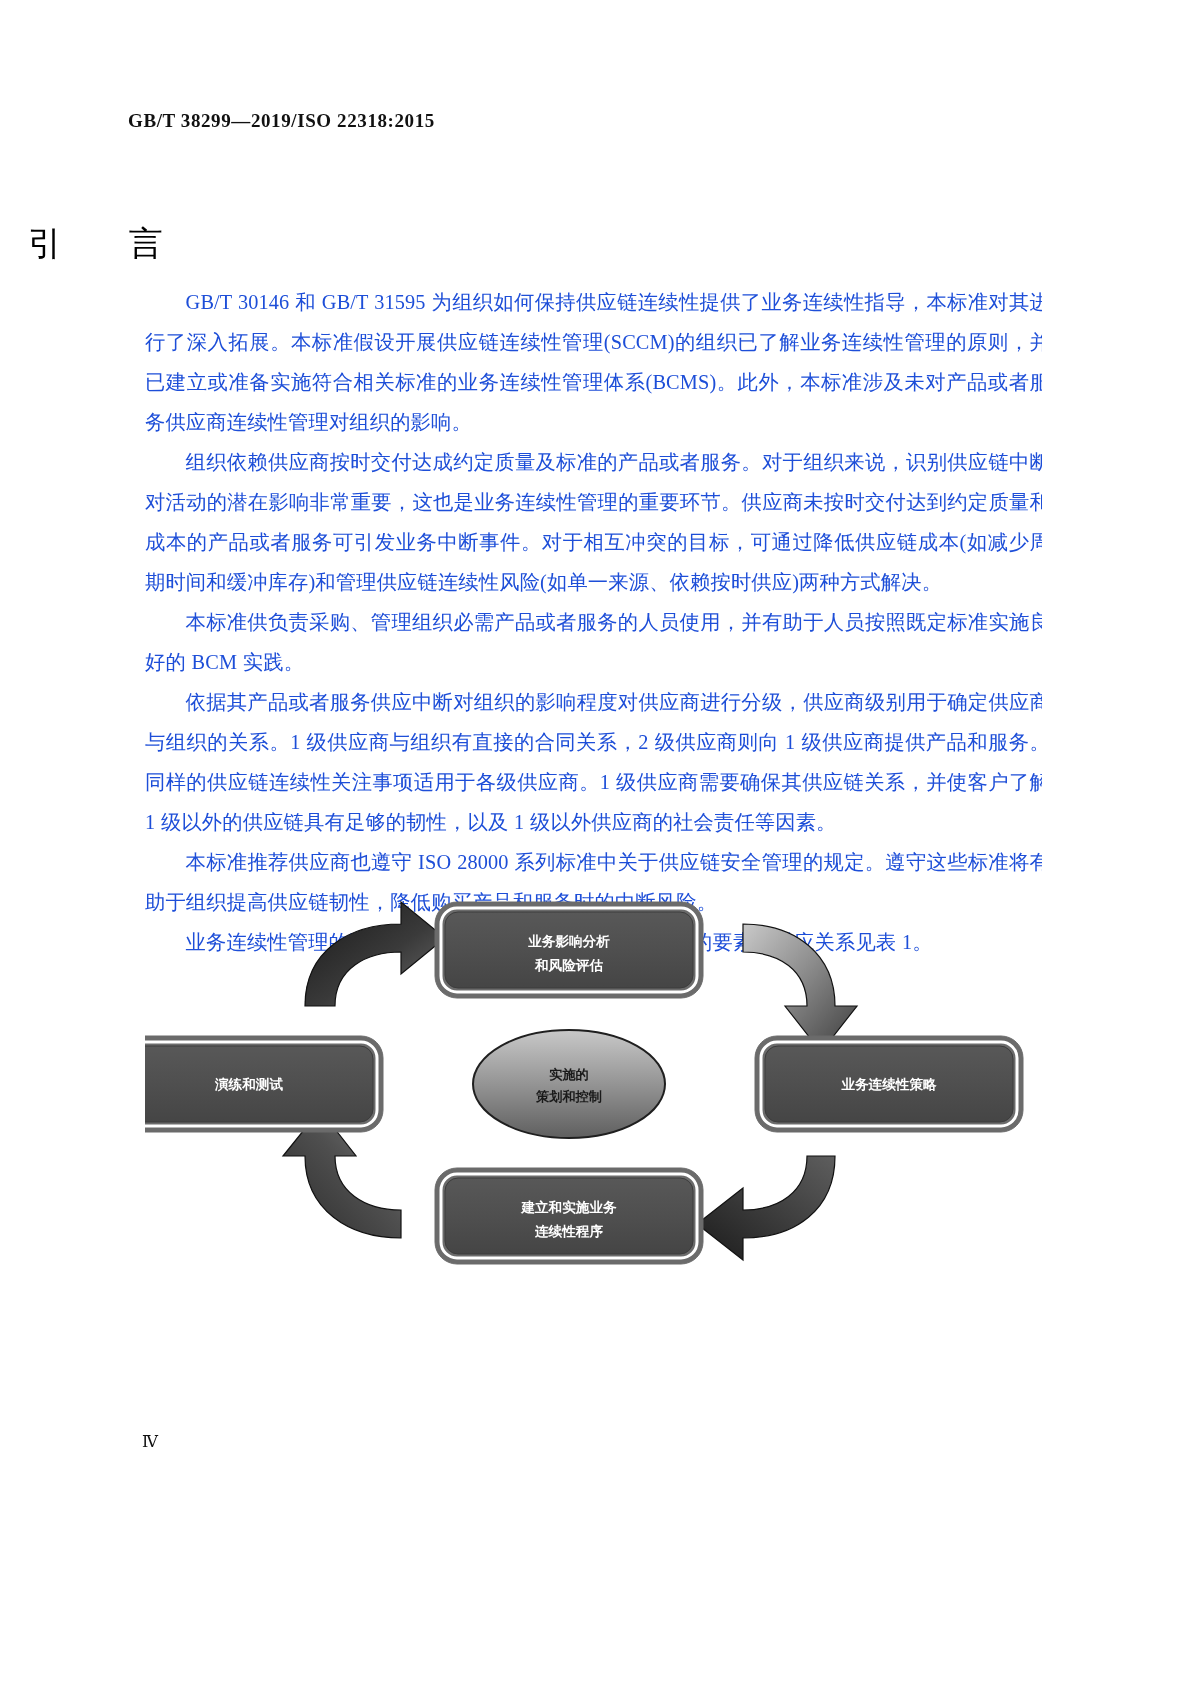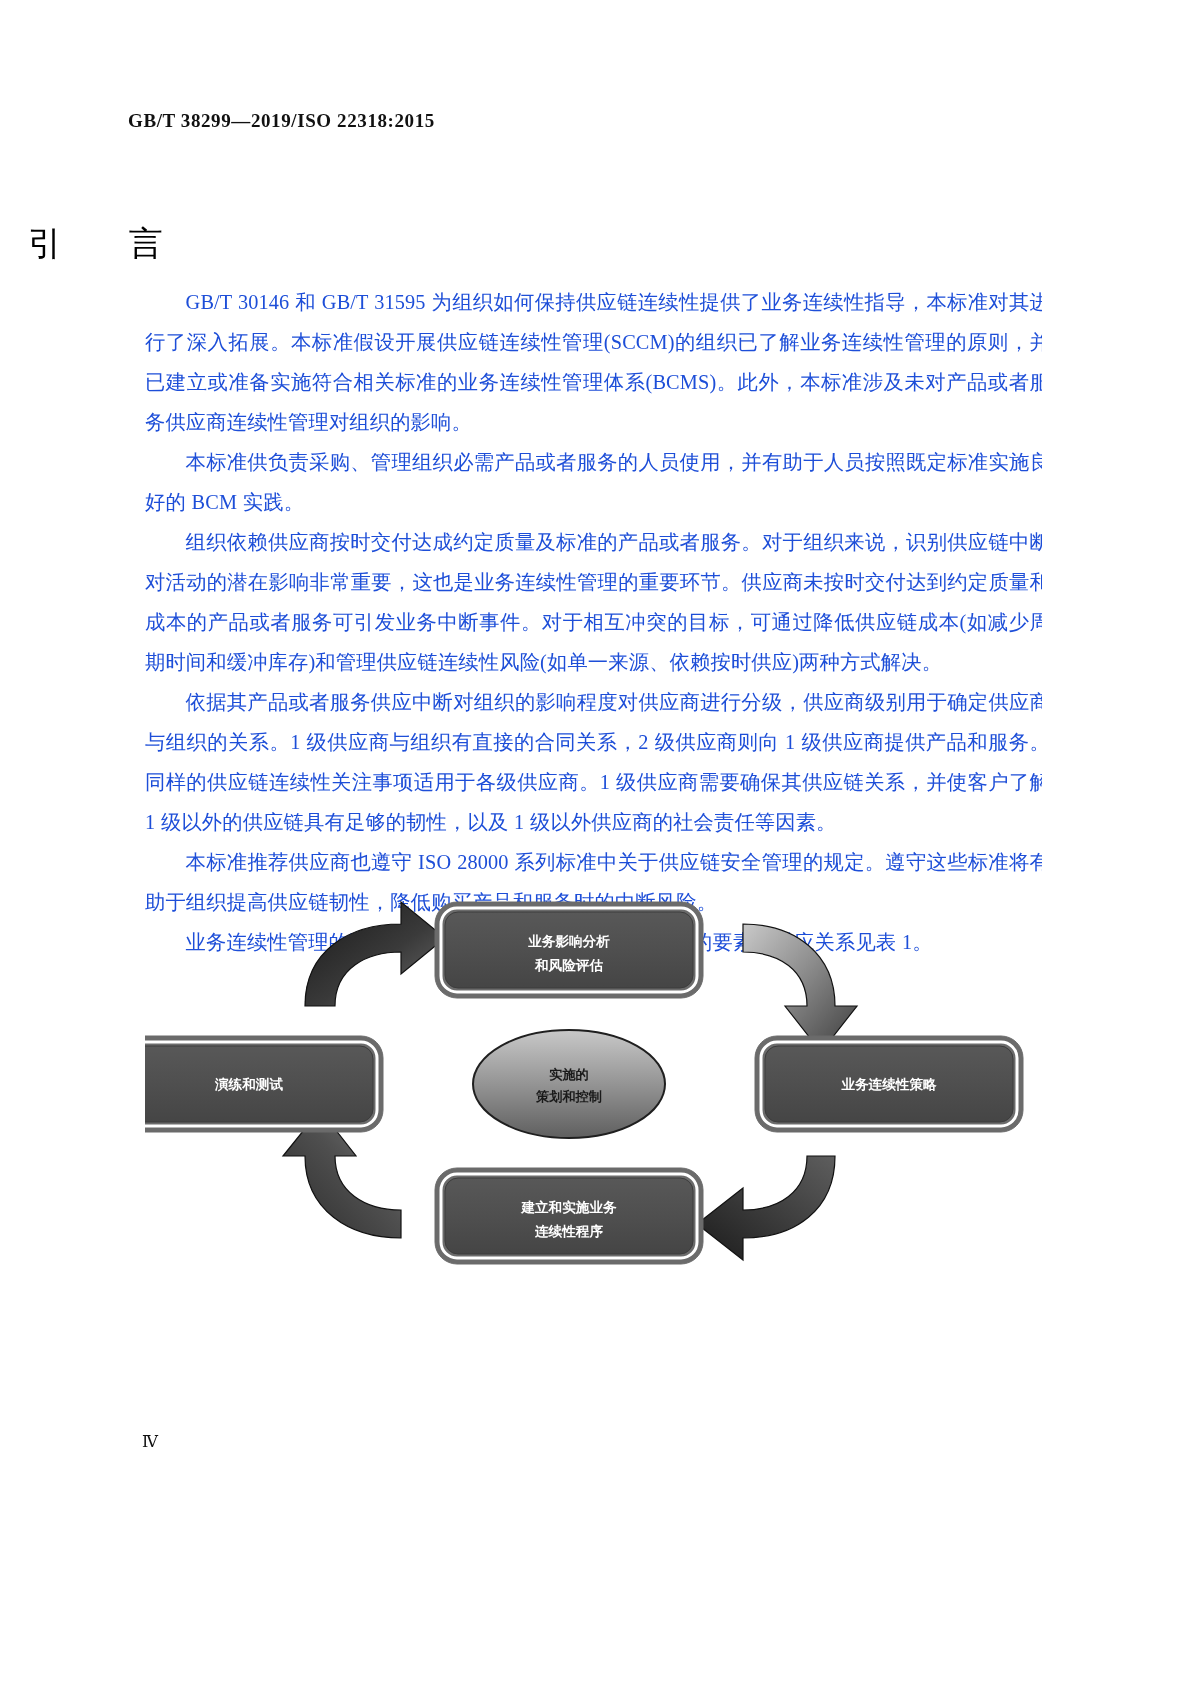--- a/index.html
+++ b/index.html
@@ -120,22 +120,22 @@
 <body>
 
 <div class="page">
 
   <div class="running-header">GB/T 38299—2019/ISO 22318:2015</div>
 
   <h1 class="section-title">引 言</h1>
 
   <div class="body-block">
     <p class="para">GB/T 30146 和 GB/T 31595 为组织如何保持供应链连续性提供了业务连续性指导，本标准对其进行了深入拓展。本标准假设开展供应链连续性管理(SCCM)的组织已了解业务连续性管理的原则，并已建立或准备实施符合相关标准的业务连续性管理体系(BCMS)。此外，本标准涉及未对产品或者服务供应商连续性管理对组织的影响。</p>
+    <p class="para">组织依赖供应商按时交付达成约定质量及标准的产品或者服务。对于组织来说，识别供应链中断对活动的潜在影响非常重要，这也是业务连续性管理的重要环节。供应商未按时交付达到约定质量和成本的产品或者服务可引发业务中断事件。对于相互冲突的目标，可通过降低供应链成本(如减少周期时间和缓冲库存)和管理供应链连续性风险(如单一来源、依赖按时供应)两种方式解决。</p>
     <p class="para">本标准供负责采购、管理组织必需产品或者服务的人员使用，并有助于人员按照既定标准实施良好的 BCM 实践。</p>
-    <p class="para">组织依赖供应商按时交付达成约定质量及标准的产品或者服务。对于组织来说，识别供应链中断对活动的潜在影响非常重要，这也是业务连续性管理的重要环节。供应商未按时交付达到约定质量和成本的产品或者服务可引发业务中断事件。对于相互冲突的目标，可通过降低供应链成本(如减少周期时间和缓冲库存)和管理供应链连续性风险(如单一来源、依赖按时供应)两种方式解决。</p>
     <p class="para">依据其产品或者服务供应中断对组织的影响程度对供应商进行分级，供应商级别用于确定供应商与组织的关系。1 级供应商与组织有直接的合同关系，2 级供应商则向 1 级供应商提供产品和服务。同样的供应链连续性关注事项适用于各级供应商。1 级供应商需要确保其供应链关系，并使客户了解 1 级以外的供应链具有足够的韧性，以及 1 级以外供应商的社会责任等因素。</p>
     <p class="para">本标准推荐供应商也遵守 ISO 28000 系列标准中关于供应链安全管理的规定。遵守这些标准将有助于组织提高供应链韧性，降低购买产品和服务时的中断风险。</p>
     <p class="para">业务连续性管理的要素见图 1。本标准与业务连续性管理的要素的对应关系见表 1。</p>
   </div>
 
   <div class="figure-area">
     <svg class="fig-svg" width="905" height="470" viewBox="0 0 905 470">
       <defs>
         <linearGradient id="boxGrad" x1="0" y1="0" x2="0" y2="1">
           <stop offset="0%" stop-color="#585858"></stop>

